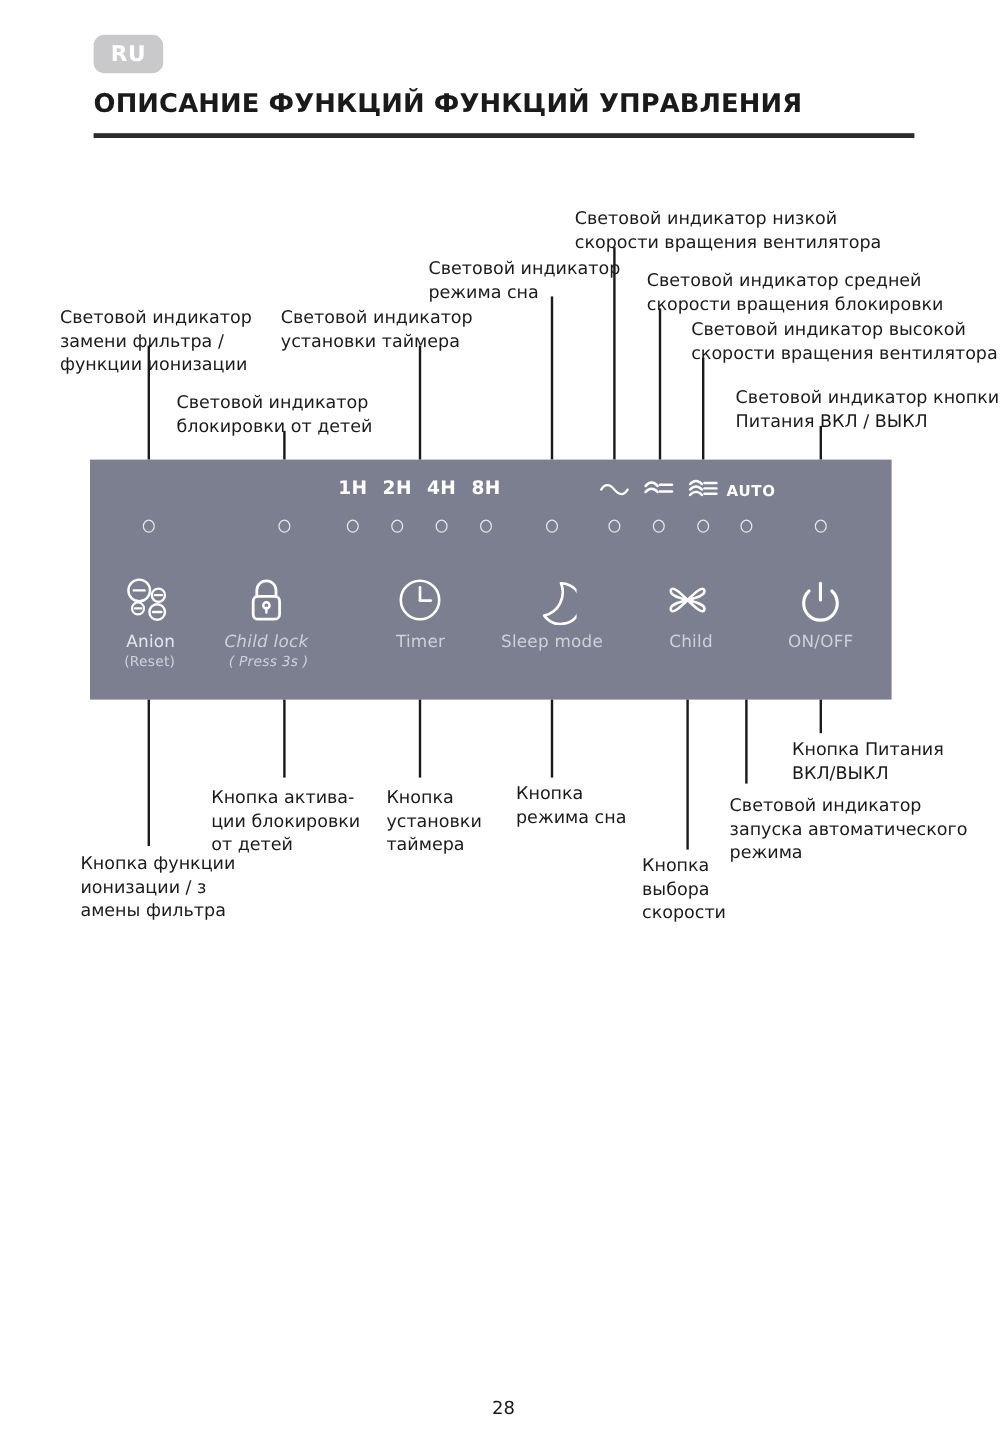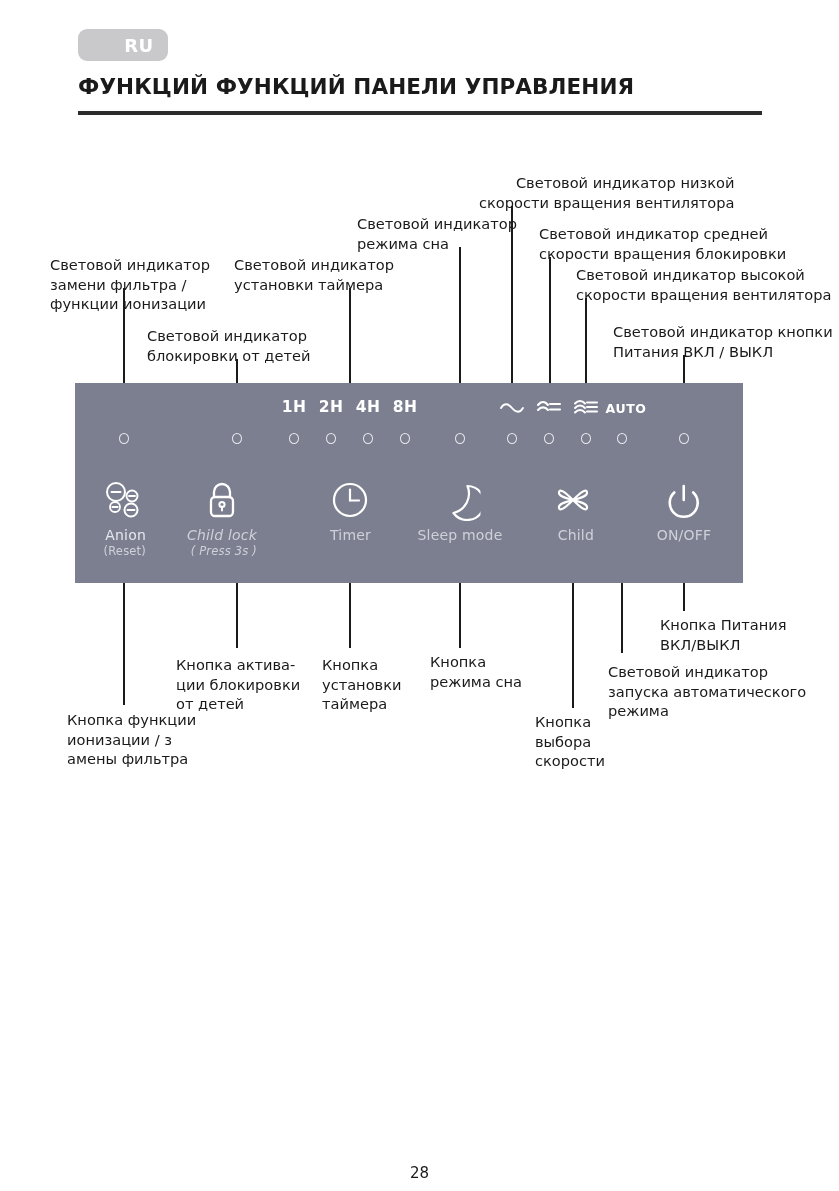--- a/index.html
+++ b/index.html
@@ -25,21 +25,20 @@
     height: 32px;
     border-radius: 9px;
     background: #c9c9cc;
     display: flex;
     align-items: center;
     justify-content: center;
     font-weight: bold;
     font-size: 18px;
     letter-spacing: 0.5px;
     color: #ffffff;
-    padding-left: 32px;
   }
   #page-title {
     position: absolute;
     left: 78px;
     top: 74px;
     font-size: 21.5px;
     font-weight: bold;
     letter-spacing: 0.1px;
     color: #1a1a1a;
     white-space: nowrap;
@@ -156,33 +155,33 @@
     color: #1a1a1a;
     margin-top: 32px;
   }
 </style>
 </head>
 <body>
 
 <div id="lang-badge">
   <span>RU</span>
 </div>
-<div id="page-title">ФУНКЦИЙ ФУНКЦИЙ ПАНЕЛИ УПРАВЛЕНИЯ</div>
+<div id="page-title">ОПИСАНИЕ ФУНКЦИЙ ФУНКЦИЙ УПРАВЛЕНИЯ</div>
 <div id="title-rule"></div>
 
 <div class="callout" style="left:50px;  top:255px;">Световой индикатор
 замени фильтра /
 функции ионизации</div>
 <div class="callout" style="left:147px; top:326px;">Световой индикатор
 блокировки от детей</div>
 <div class="callout" style="left:234px; top:255px;">Световой индикатор
 установки таймера</div>
 <div class="callout" style="left:357px; top:214px;">Световой индикатор
 режима сна</div>
-<div class="callout" style="left:479px; top:173px;text-align:right;">Световой индикатор низкой
+<div class="callout" style="left:479px; top:173px;">Световой индикатор низкой
 скорости вращения вентилятора</div>
 <div class="callout" style="left:539px; top:224px;">Световой индикатор средней
 скорости вращения блокировки</div>
 <div class="callout" style="left:576px; top:265px;">Световой индикатор высокой
 скорости вращения вентилятора</div>
 <div class="callout" style="left:613px; top:322px;">Световой индикатор кнопки
 Питания ВКЛ / ВЫКЛ</div>
 
 <div class="leader" style="left:124px; top:288px; height:95px;"></div>
 <div class="leader" style="left:237px; top:359px; height:24px;"></div>

